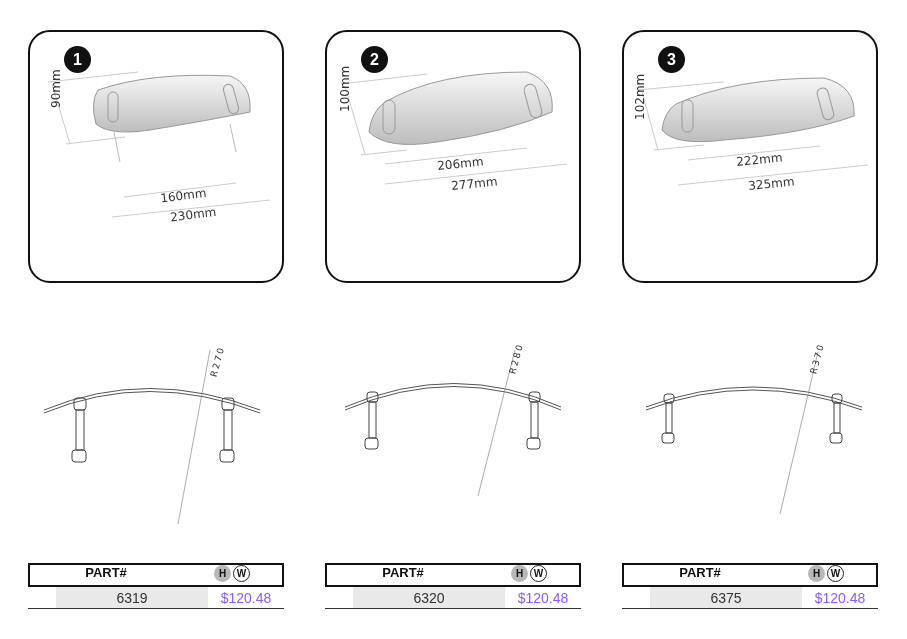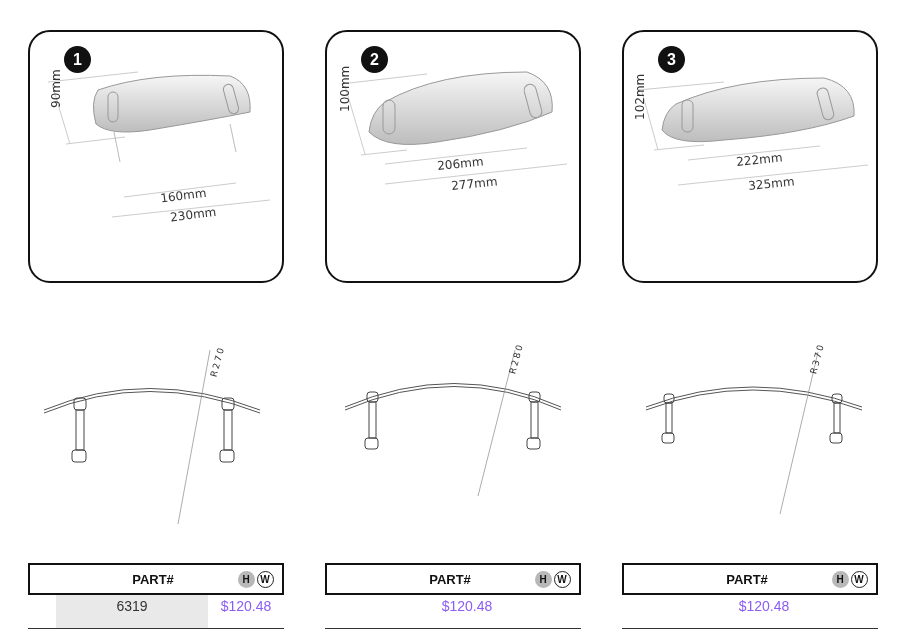--- a/index.html
+++ b/index.html
@@ -22,34 +22,34 @@
       display: flex; align-items: center; justify-content: center;
     }
     .shield-svg { position: absolute; left: 0; top: 0; width: 256px; height: 253px; }
     .dim-text { font-family: "DejaVu Sans", sans-serif; font-size: 12px; fill: #333; }
 
     .profile { position: absolute; left: 0; top: 330px; width: 260px; height: 200px; }
     .radius-text { font-family: "DejaVu Sans", sans-serif; font-size: 9px; fill: #333; letter-spacing: 2px; }
 
     .table { position: absolute; left: 0; top: 563px; width: 256px; }
     .thead {
-      height: 32px; border: 2px solid #111; display: flex; align-items: center; background: #fff; padding-left: 47px;
+      height: 24px; border: 2px solid #111; display: flex; background: #fff;
     }
     .th-part {
       width: 152px; text-align: center;
       font-family: "Liberation Sans", sans-serif; font-weight: bold; font-size: 13px; color: #111;
     }
     .th-icons { flex: 1; display: flex; justify-content: center; gap: 2px; }
     .hw {
       width: 17px; height: 17px; border-radius: 50%; font-family: "Liberation Sans", sans-serif;
       font-weight: bold; font-size: 10px; display: flex; align-items: center; justify-content: center;
     }
     .hw-h { background: #b8b8b8; color: #111; }
     .hw-w { background: #fff; border: 1px solid #222; color: #111; }
-    .trow { display: flex; height: 34px; border-bottom: 1px solid #333; padding-left: 28px; }
+    .trow { display: flex; height: 22px; border-bottom: 1px solid #333; padding-left: 28px; }
     .td-part {
       width: 152px; background: #e9e9e9; text-align: center; line-height: 22px;
       font-family: "Liberation Sans", sans-serif; font-size: 14px; color: #333;
     }
     .td-price {
       flex: 1; text-align: center; line-height: 22px;
       font-family: "Liberation Sans", sans-serif; font-size: 14px; color: #8b5cf6;
     }
   </style>
 </head>
@@ -148,20 +148,21 @@
   </svg>
   <div class="table">
     <div class="thead">
       <div class="th-part">PART#</div>
       <div class="th-icons">
         <span class="hw hw-h">H</span>
         <span class="hw hw-w">W</span>
       </div>
     </div>
     <div class="trow">
+      <div class="td-part">6320</div>
       <div class="td-price">$120.48</div>
     </div>
   </div>
 </div>
 
 <div class="col col-3">
   <div class="card">
     <svg class="shield-svg" viewBox="0 0 256 253">
       <defs>
         <linearGradient id="g3" x1="0" y1="0" x2="0" y2="1">
@@ -199,16 +200,17 @@
   </svg>
   <div class="table">
     <div class="thead">
       <div class="th-part">PART#</div>
       <div class="th-icons">
         <span class="hw hw-h">H</span>
         <span class="hw hw-w">W</span>
       </div>
     </div>
     <div class="trow">
+      <div class="td-part">6375</div>
       <div class="td-price">$120.48</div>
     </div>
   </div>
 </div>
 
 </body></html>

